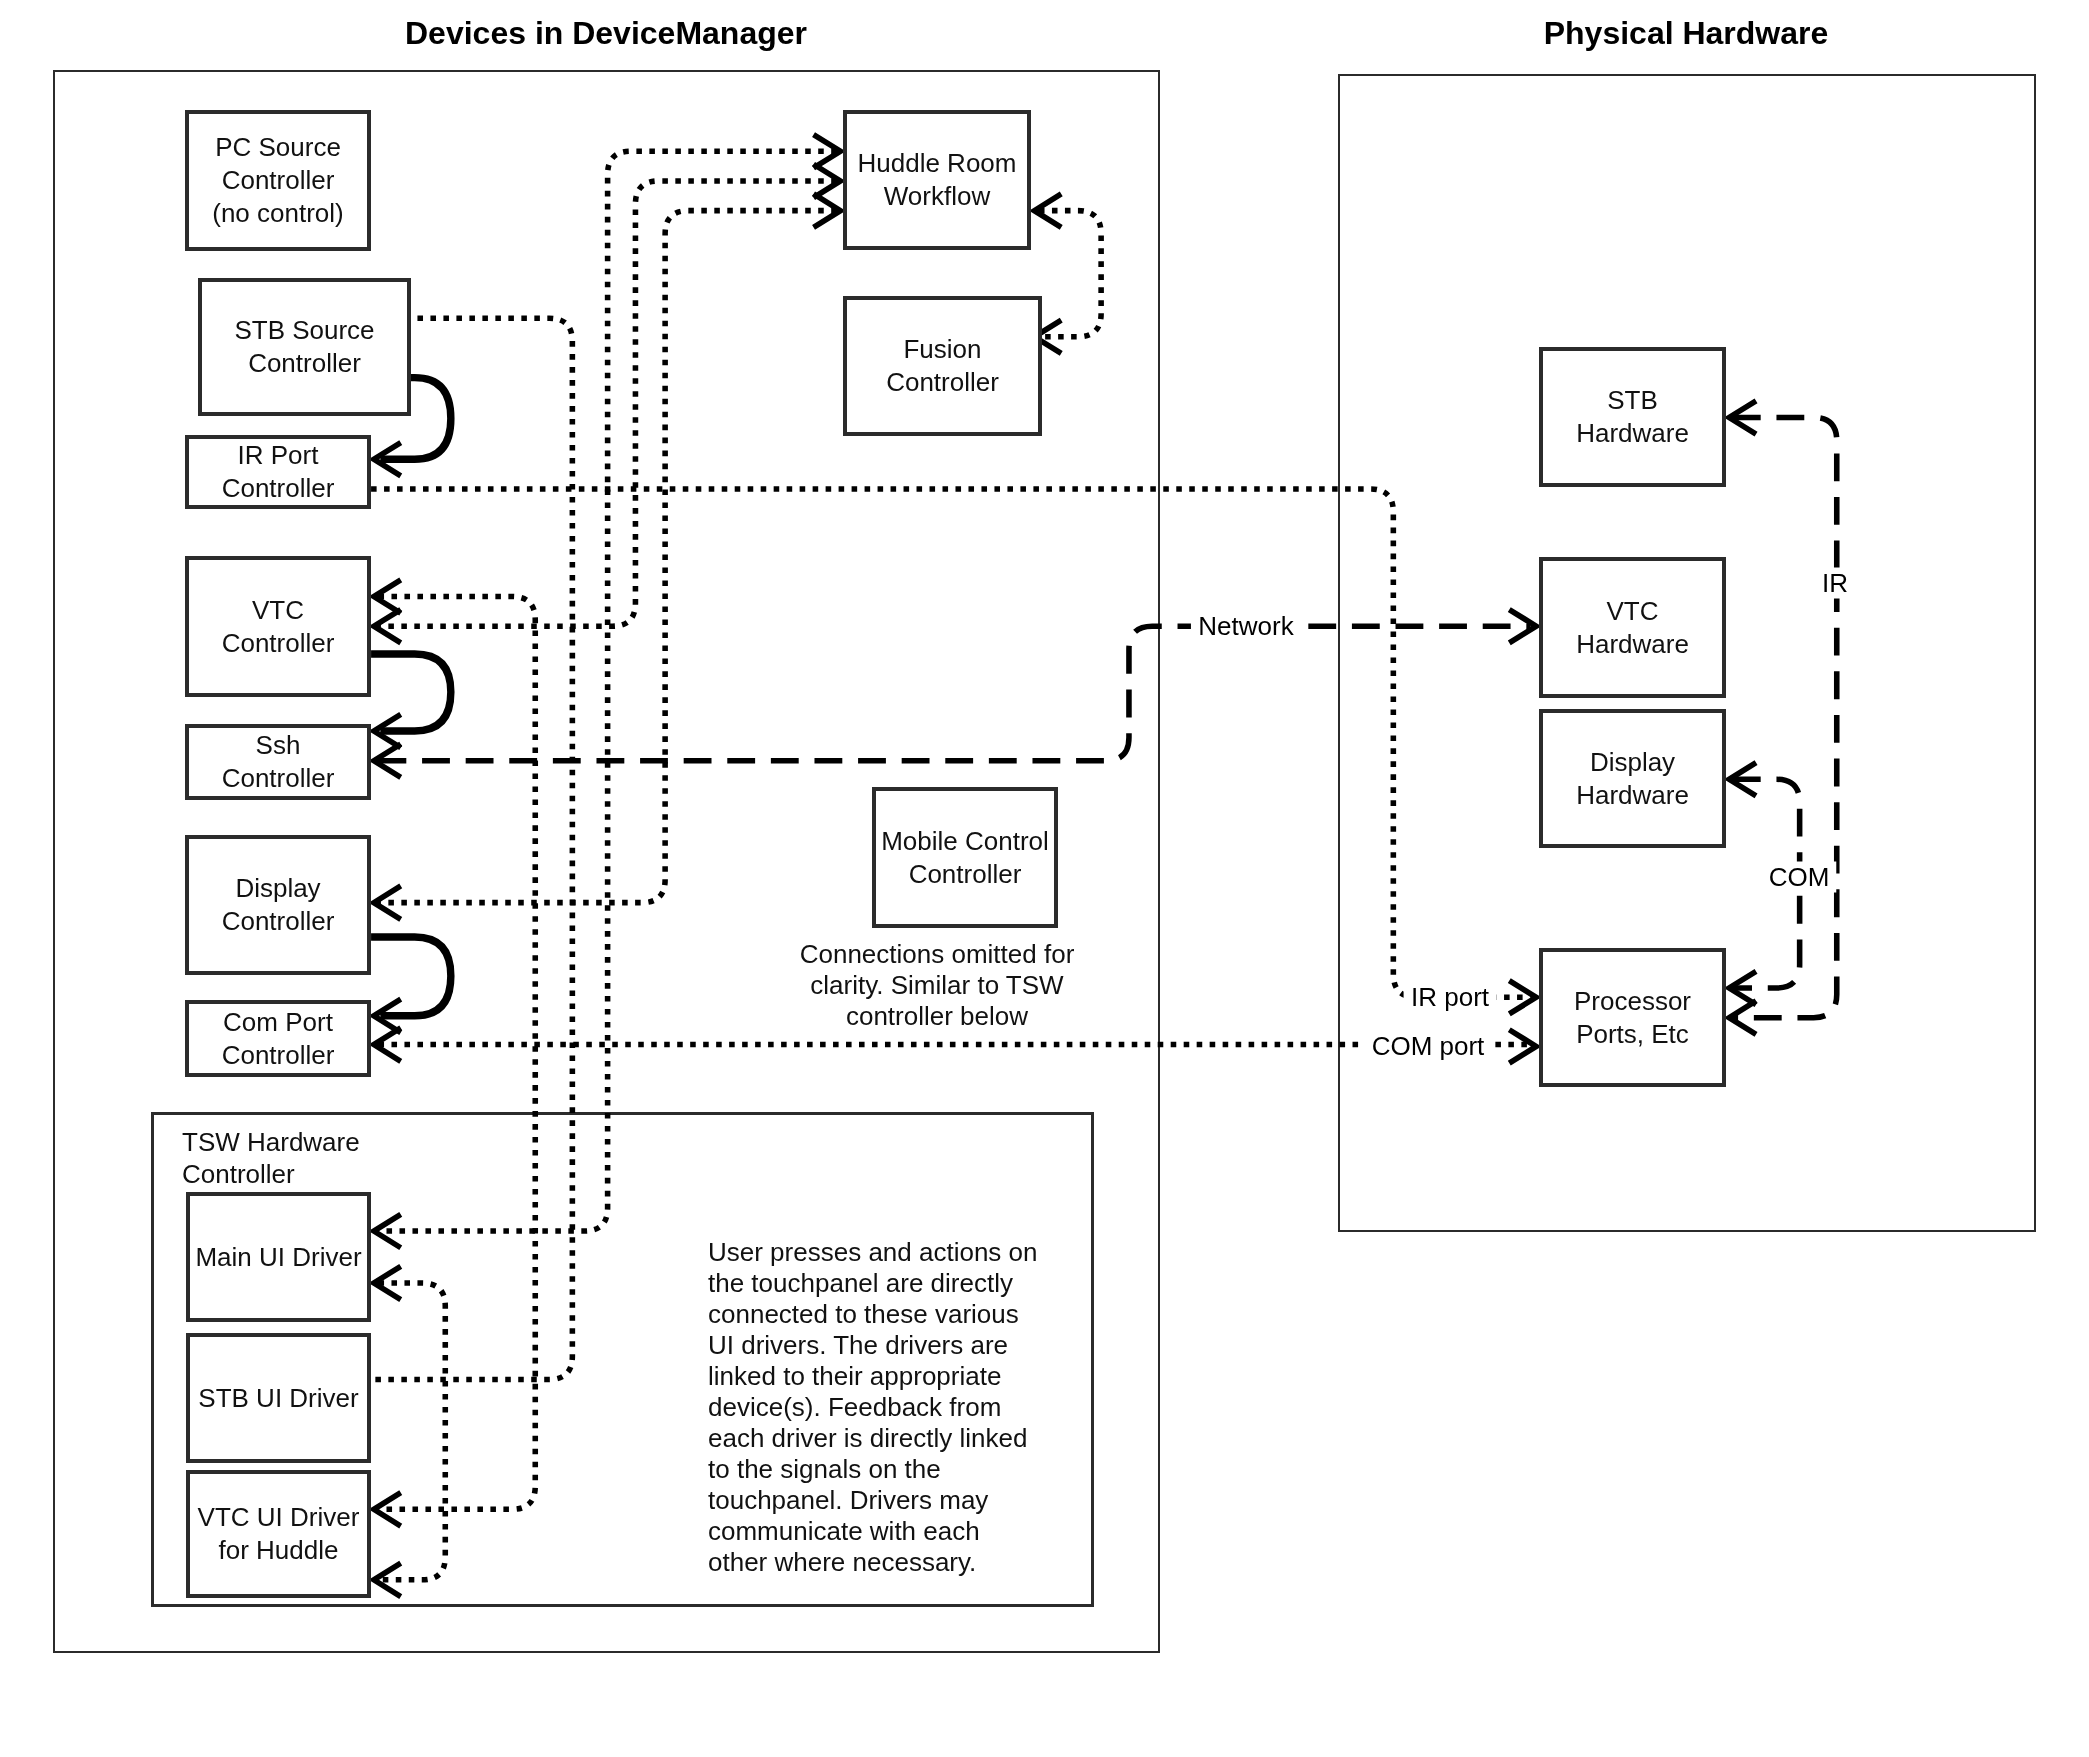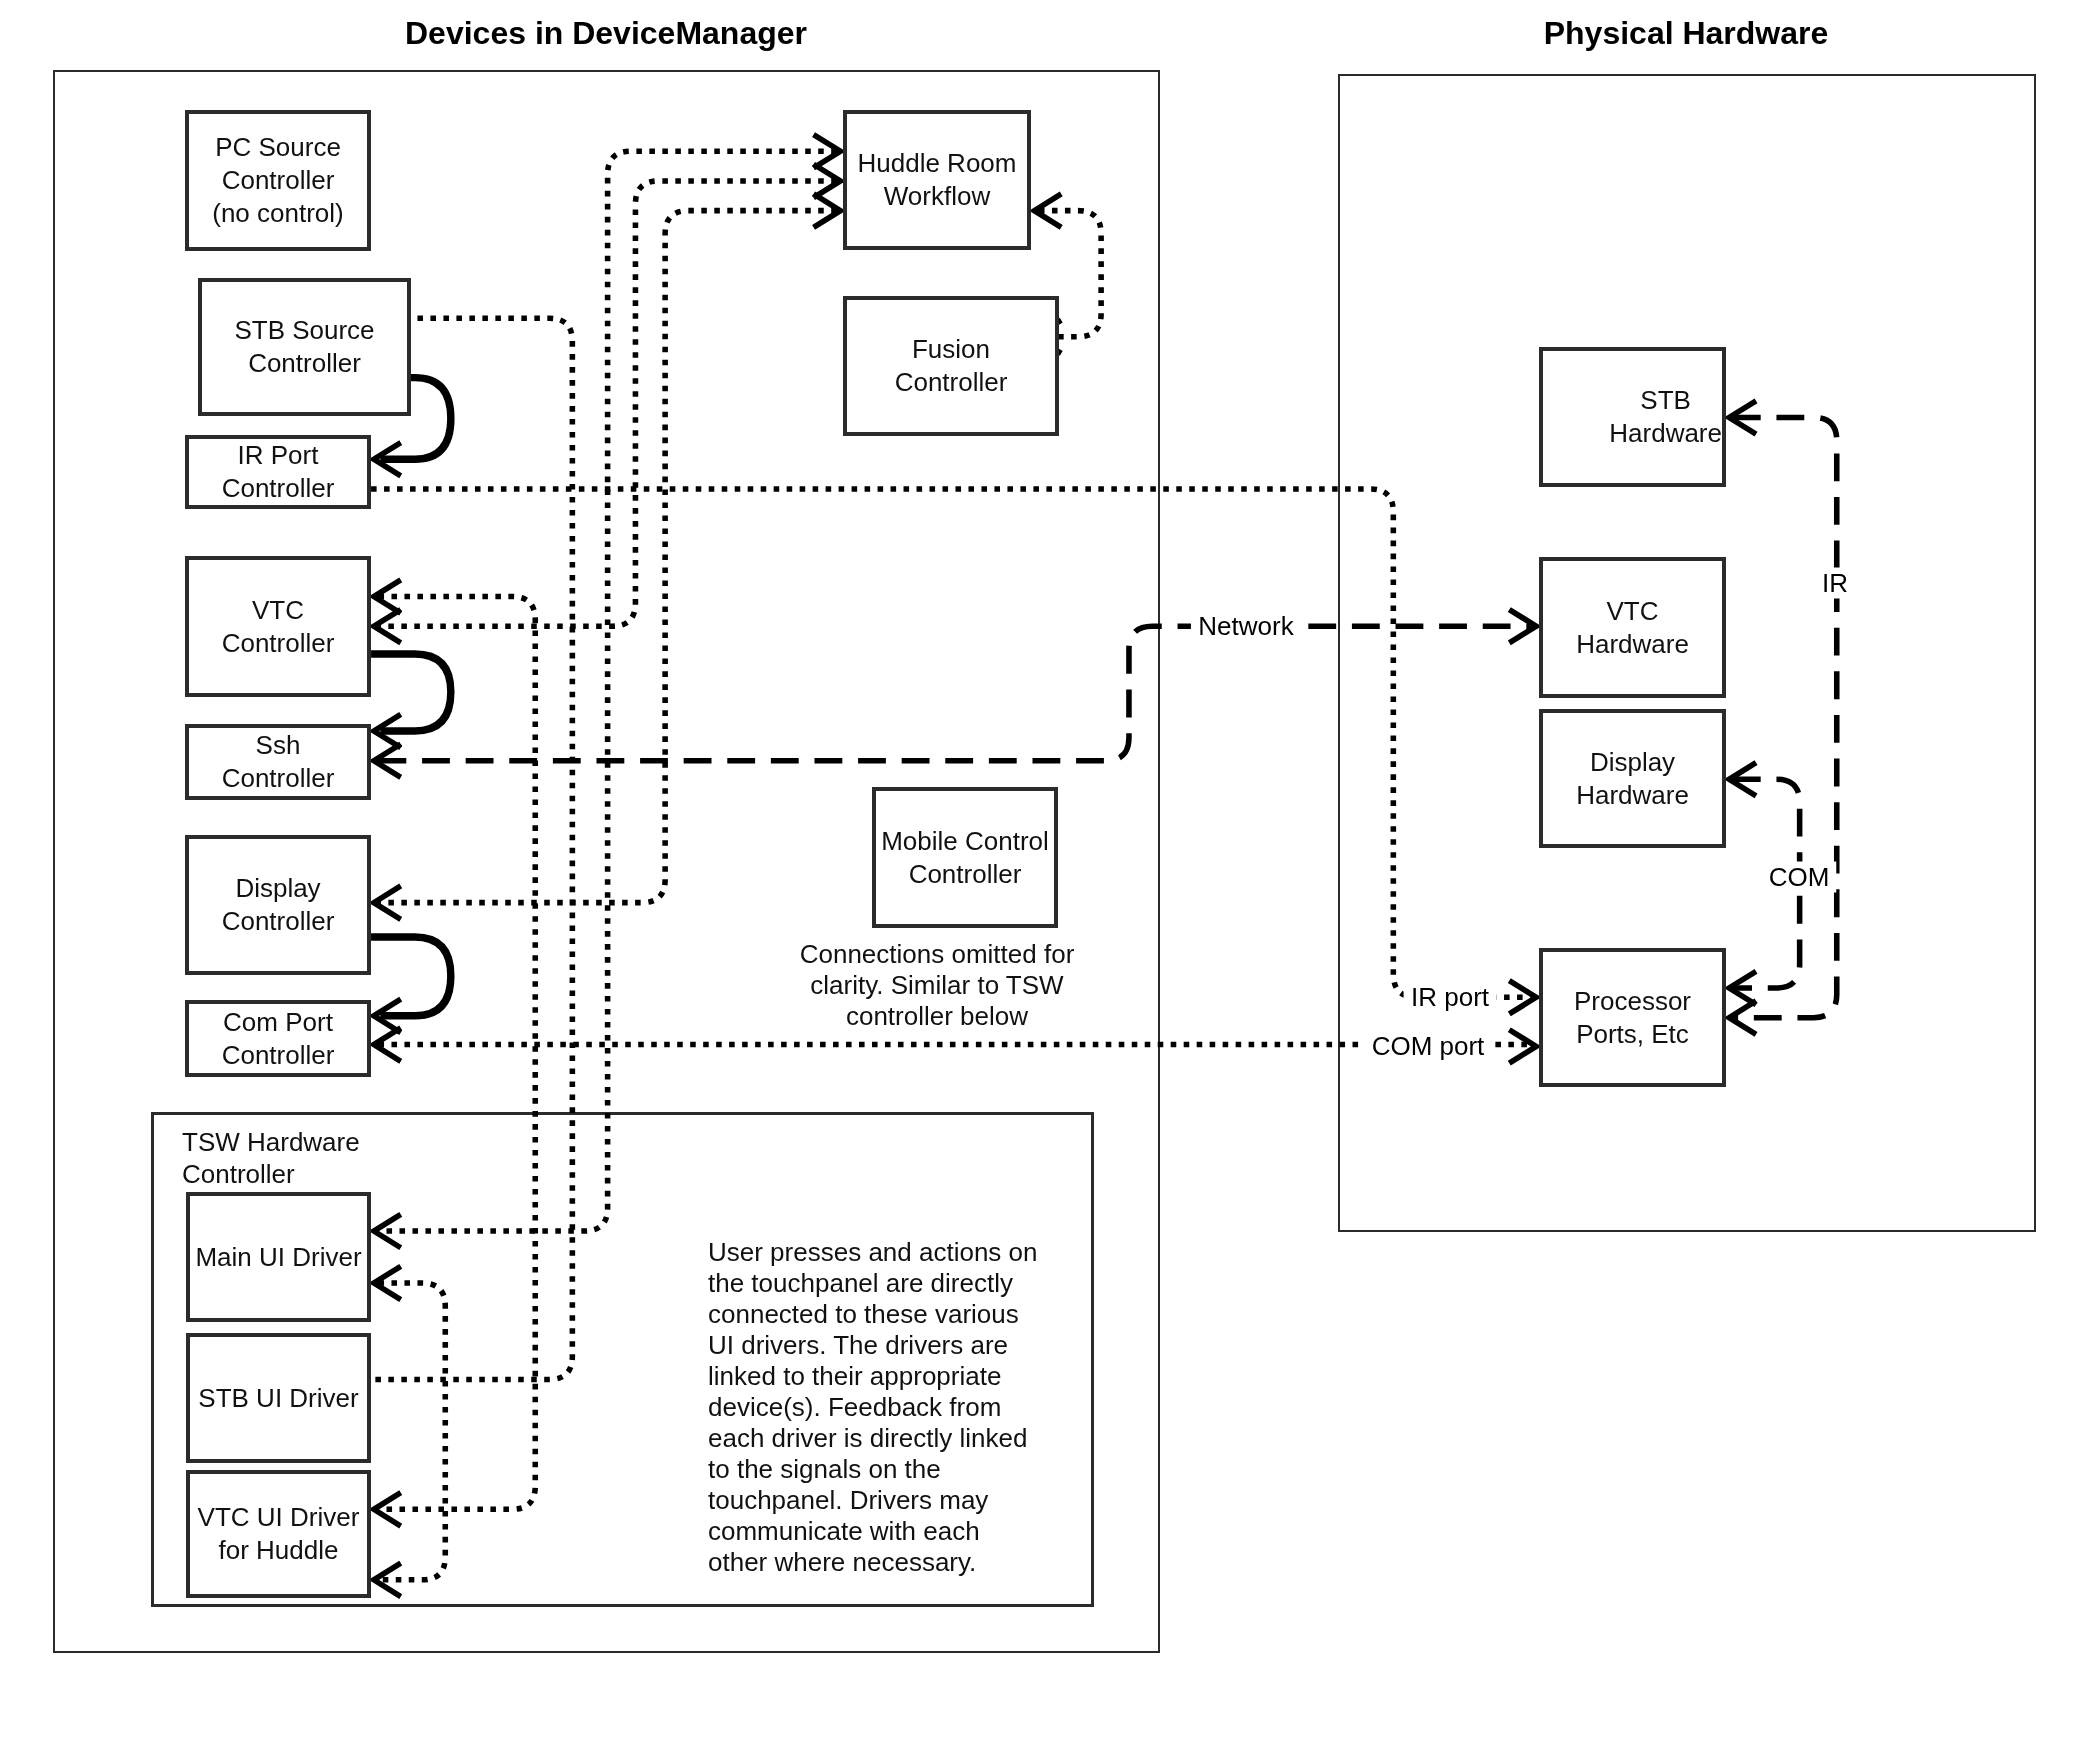--- a/index.html
+++ b/index.html
@@ -113,30 +113,30 @@
   <div class="node" style="left:185px;top:556px;width:186px;height:141px;"><span>VTC
 Controller</span></div>
   <div class="node" style="left:185px;top:709px;width:186px;height:76px;margin-top:15px;"><span>Ssh
 Controller</span></div>
   <div class="node" style="left:185px;top:835px;width:186px;height:140px;"><span>Display
 Controller</span></div>
   <div class="node" style="left:185px;top:1000px;width:186px;height:77px;"><span>Com Port
 Controller</span></div>
   <div class="node" style="left:843px;top:110px;width:188px;height:140px;"><span>Huddle Room
 Workflow</span></div>
-  <div class="node" style="left:843px;top:296px;width:216px;height:140px;"><span>Fusion
+  <div class="node" style="left:843px;top:296px;width:199px;height:140px;"><span>Fusion
 Controller</span></div>
   <div class="node" style="left:844px;top:787px;width:186px;height:141px;margin-left:28px;"><span>Mobile Control
 Controller</span></div>
   <div class="node" style="left:186px;top:1192px;width:185px;height:130px;"><span>Main UI Driver</span></div>
   <div class="node" style="left:186px;top:1333px;width:185px;height:130px;"><span>STB UI Driver</span></div>
   <div class="node" style="left:186px;top:1470px;width:185px;height:128px;"><span>VTC UI Driver
 for Huddle</span></div>
 
-  <div class="node" style="left:1539px;top:347px;width:187px;height:140px;justify-content:flex-end;"><span>STB
+  <div class="node" style="left:1539px;top:347px;width:187px;height:140px;"><span>STB
 Hardware</span></div>
   <div class="node" style="left:1539px;top:557px;width:187px;height:141px;"><span>VTC
 Hardware</span></div>
   <div class="node" style="left:1539px;top:709px;width:187px;height:139px;"><span>Display
 Hardware</span></div>
   <div class="node" style="left:1539px;top:948px;width:187px;height:139px;"><span>Processor
 Ports, Etc</span></div>
 
   <div class="note" style="left:708px;top:1237px;width:380px;">User presses and actions on
 the touchpanel are directly

